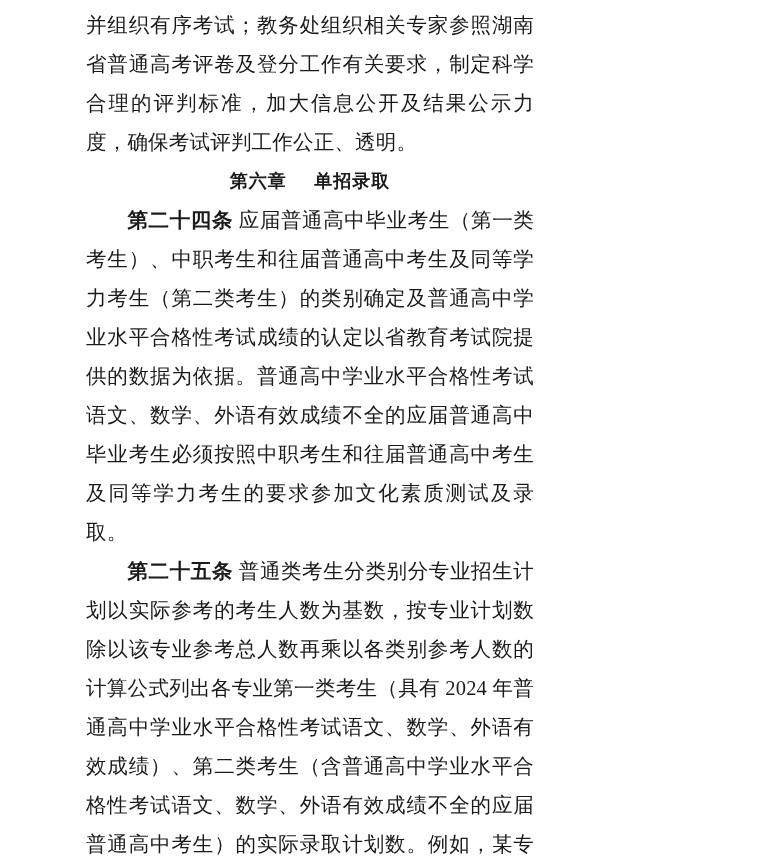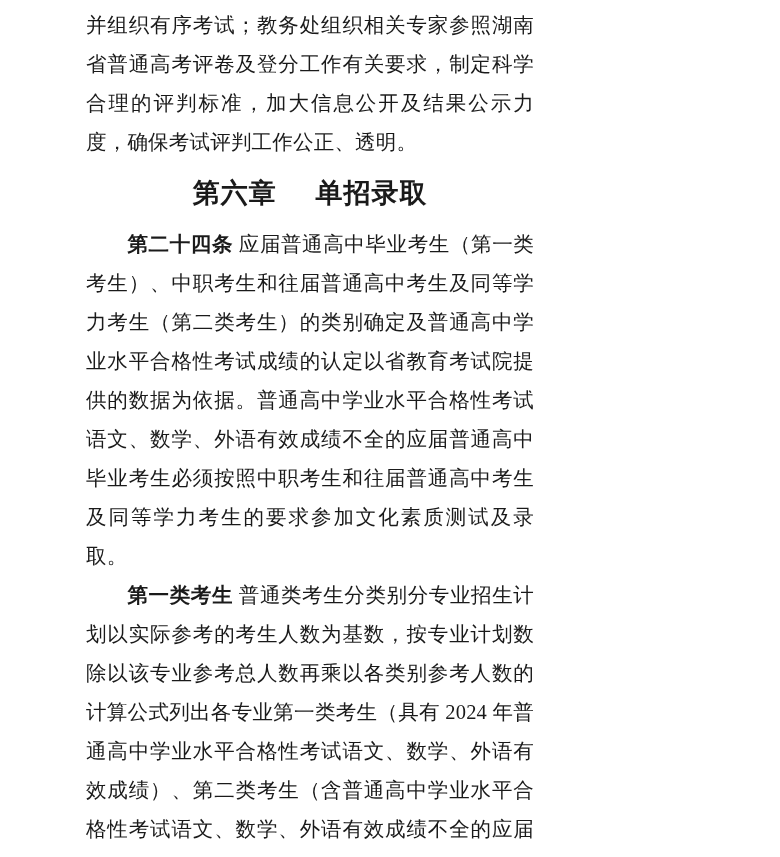--- a/index.html
+++ b/index.html
@@ -25,24 +25,24 @@
   .para {
     font-size: 20.5px;
     line-height: 39px;
     text-align: justify;
     text-justify: inter-ideograph;
     margin: 0;
     letter-spacing: 0.2px;
   }
   .chapter-heading {
     text-align: center;
-    font-size: 27px;
+    font-size: 18px;
     line-height: 39px;
     font-weight: bold;
-    margin: 12px;
+    margin: 0;
     letter-spacing: 1px;
   }
   .art-num {
     font-weight: bold;
     margin-top: 16px;
   }
   .lead-indent {
     display: inline-block;
     width: 41px;
   }
@@ -59,16 +59,16 @@
     <span>&nbsp;&nbsp;&nbsp;</span>
     <span>单招录取</span>
   </p>
 
   <p class="para">
     <span class="lead-indent"></span><span class="art-num">第二十四条</span><span>&nbsp;</span><span>应届普通高中毕业考生（第一类考生）、中职考生和往届普通高中考生及同等学力考生（第二类考生）的类别确定及普通高中学业水平合格性考试成绩的认定以省教育考试院提供的数据为依据。普通高中学业水平合格性考试语文、数学、外语有效成绩不全的应届普通高中毕业考生必须按照中职考生和往届普通高中考生及同等学力考生的要求参加文化素质测试及录取。</span>
   </p>
 
 
   <p class="para">
-    <span class="lead-indent"></span><span class="art-num">第一类考生</span><span>&nbsp;</span><span>普通类考生分类别分专业招生计划以实际参考的考生人数为基数，按专业计划数除以该专业参考总人数再乘以各类别参考人数的计算公式列出各专业第一类考生（具有 2024 年普通高中学业水平合格性考试语文、数学、外语有效成绩）、第二类考生（含普通高中学业水平合格性考试语文、数学、外语有效成绩不全的应届普通高中考生）的实际录取计划数。例如，某专业招生计划共 100 人，单列计划已录取 5 人，剩余计划 95 人录取第一类、第二类学生，如第一类考生、第二类考生一志愿实际参考的人数分别为 150、50 人，根据同比例公示计算可得第一类、</span>
+    <span class="lead-indent"></span><span class="art-num">第二十五条</span><span>&nbsp;</span><span>普通类考生分类别分专业招生计划以实际参考的考生人数为基数，按专业计划数除以该专业参考总人数再乘以各类别参考人数的计算公式列出各专业第一类考生（具有 2024 年普通高中学业水平合格性考试语文、数学、外语有效成绩）、第二类考生（含普通高中学业水平合格性考试语文、数学、外语有效成绩不全的应届普通高中考生）的实际录取计划数。例如，某专业招生计划共 100 人，单列计划已录取 5 人，剩余计划 95 人录取第一类、第二类学生，如第一类考生、第二类考生一志愿实际参考的人数分别为 150、50 人，根据同比例公示计算可得第一类、</span>
   </p>
 
 </div>
 
 </body></html>

